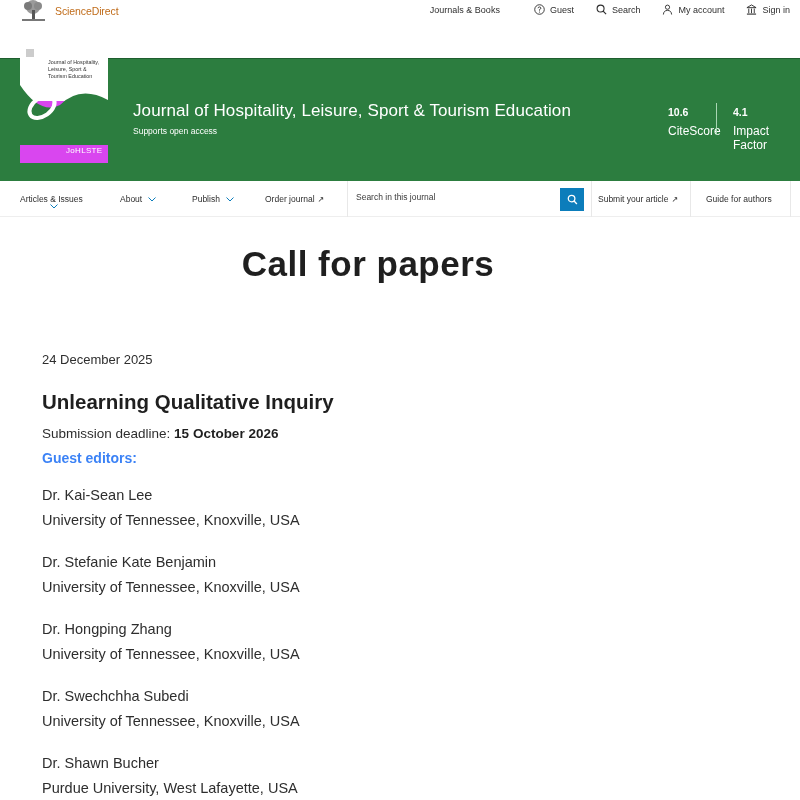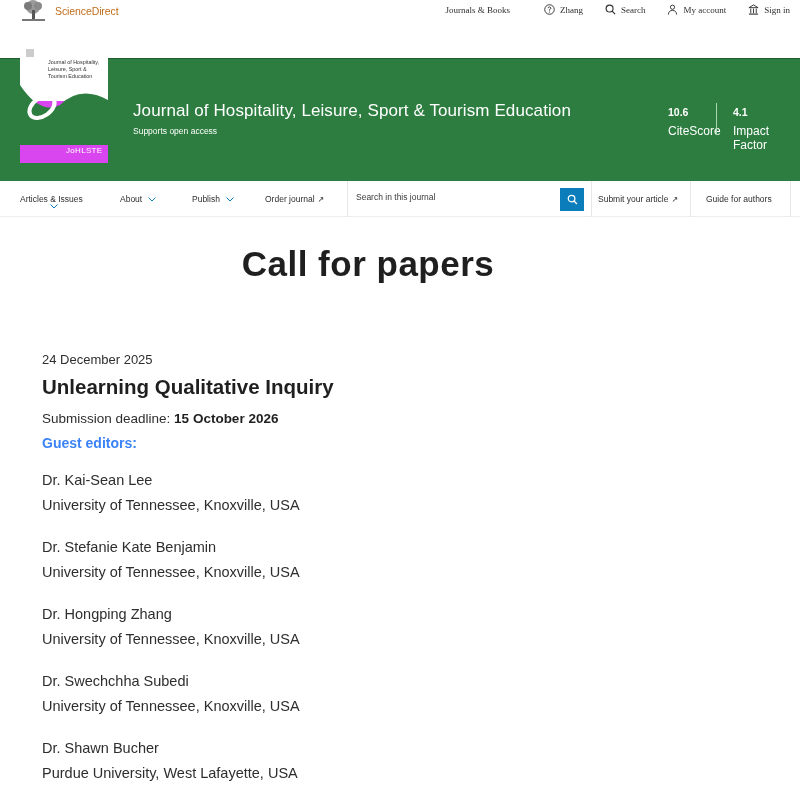--- a/index.html
+++ b/index.html
@@ -5,21 +5,21 @@
     * { box-sizing: border-box; margin: 0; padding: 0; }
     html, body { width: 800px; height: 800px; overflow: hidden; background: #ffffff; }
     body { font-family: "DejaVu Sans", "Liberation Sans", sans-serif; color: #1f1f1f; position: relative; }
 
     
     .topbar { position: absolute; left: 0; top: 0; width: 800px; height: 58px; background: #fff; }
     .logo { position: absolute; left: 20px; top: 0; display: flex; align-items: flex-start; }
     .logo-tree { width: 27px; height: 22px; position: relative; }
     .logo-tree svg { display: block; }
     .logo-text { margin-left: 8px; margin-top: 5px; font-size: 10.5px; color: #c06c1a; letter-spacing: -0.1px; font-family: "Liberation Sans", sans-serif; }
-    .topnav { position: absolute; right: 10px; top: 4px; display: flex; align-items: center; font-size: 9px; color: #2e2e2e; font-family: Liberation Serif, serif; }
+    .topnav { position: absolute; right: 10px; top: 4px; display: flex; align-items: center; font-size: 9px; color: #2e2e2e; font-family: Liberation Sans, sans-serif; }
     .topnav .item { display: flex; align-items: center; margin-left: 22px; cursor: pointer; }
     .topnav .item:first-child { margin-left: 0; margin-right: 12px; }
     .topnav .ico { width: 11px; height: 11px; margin-right: 5px; display: inline-block; }
 
     
     .banner { position: absolute; left: 0; top: 58px; width: 800px; height: 123px; background: #2c7d3f; border-top: 1px solid #1e5e2e; }
     .cover { position: absolute; left: 20px; top: -14px; width: 88px; height: 118px; background: #d946ef; overflow: hidden; }
     .cover-top { position: absolute; left: 0; top: 0; width: 88px; height: 56px; background: #fff; }
     .cover-mini { position: absolute; left: 6px; top: 4px; width: 8px; height: 8px; background: #ccc; }
     .cover-title { position: absolute; left: 28px; top: 14px; width: 58px; font-size: 5.4px; line-height: 7px; color: #333; font-family: "Liberation Sans", sans-serif; }
@@ -40,21 +40,21 @@
     .search-box { position: absolute; left: 347px; top: 0; width: 238px; height: 36px; border-left: 1px solid #e8e8e8; }
     .search-input { position: absolute; left: 8px; top: 11px; width: 190px; border: none; outline: none; font-size: 8.5px; color: #333; background: transparent; font-family: "Liberation Sans", sans-serif; }
     .search-input::placeholder { color: #3a3a3a; }
     .search-btn { position: absolute; left: 212px; top: 7px; width: 24px; height: 23px; background: #0c7dbb; display: flex; align-items: center; justify-content: center; cursor: pointer; }
     .vsep { position: absolute; top: 0; width: 1px; height: 36px; background: #e8e8e8; }
 
     
     .cfp-title { position: absolute; left: 0; width: 736px; top: 244px; text-align: center; font-size: 35px; color: #1f1f1f; font-family: "Liberation Sans", sans-serif; letter-spacing: 0.5px; }
     .article { position: absolute; left: 42px; top: 352px; width: 700px; font-family: "Liberation Sans", sans-serif; }
     .date { font-size: 13px; color: #2e2e2e; }
-    .art-title { font-size: 20.5px; font-weight: bold; color: #1f1f1f; margin-top: 8px; }
+    .art-title { font-size: 20.5px; font-weight: bold; color: #1f1f1f; margin-top: 23px; }
     .deadline { font-size: 13.5px; color: #2e2e2e; margin-top: 12px; }
     .deadline b { color: #1f1f1f; }
     .ge-label { font-size: 14px; font-weight: bold; color: #3b82f6; margin-top: 9px; }
     .editor { margin-top: 17px; }
     .editor:first-of-type { margin-top: 20px; }
     .editor .name, .editor .aff { font-size: 14.5px; color: #2e2e2e; line-height: 25px; }
   </style>
 </head>
 <body>
 
@@ -75,21 +75,21 @@
   <div class="topnav">
     <div class="item">
       <span>Journals &amp; Books</span>
     </div>
     <div class="item">
       <svg class="ico" viewBox="0 0 12 12">
           <circle cx="6" cy="6" r="5.2" fill="none" stroke="#2e2e2e" stroke-width="1"></circle>
           <path d="M4.4 4.6 Q4.6 3.2 6 3.2 Q7.5 3.3 7.5 4.6 Q7.4 5.6 6 6.1 L6 7.2" fill="none" stroke="#2e2e2e" stroke-width="1"></path>
           <circle cx="6" cy="8.8" r="0.6" fill="#2e2e2e"></circle>
         </svg>
-      <span>Zhang</span>
+      <span>Guest</span>
     </div>
     <div class="item">
       <svg class="ico" viewBox="0 0 12 12">
           <circle cx="5" cy="5" r="3.8" fill="none" stroke="#2e2e2e" stroke-width="1.2"></circle>
           <line x1="7.8" y1="7.8" x2="11" y2="11" stroke="#2e2e2e" stroke-width="1.3"></line>
         </svg>
       <span>Search</span>
     </div>
     <div class="item">
       <svg class="ico" viewBox="0 0 12 12">

